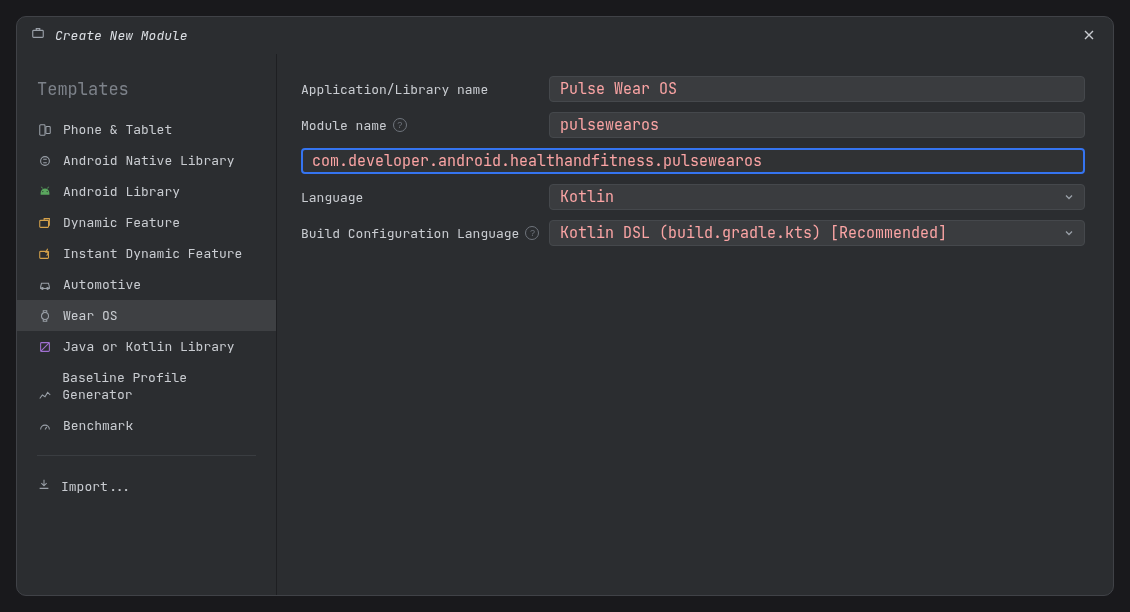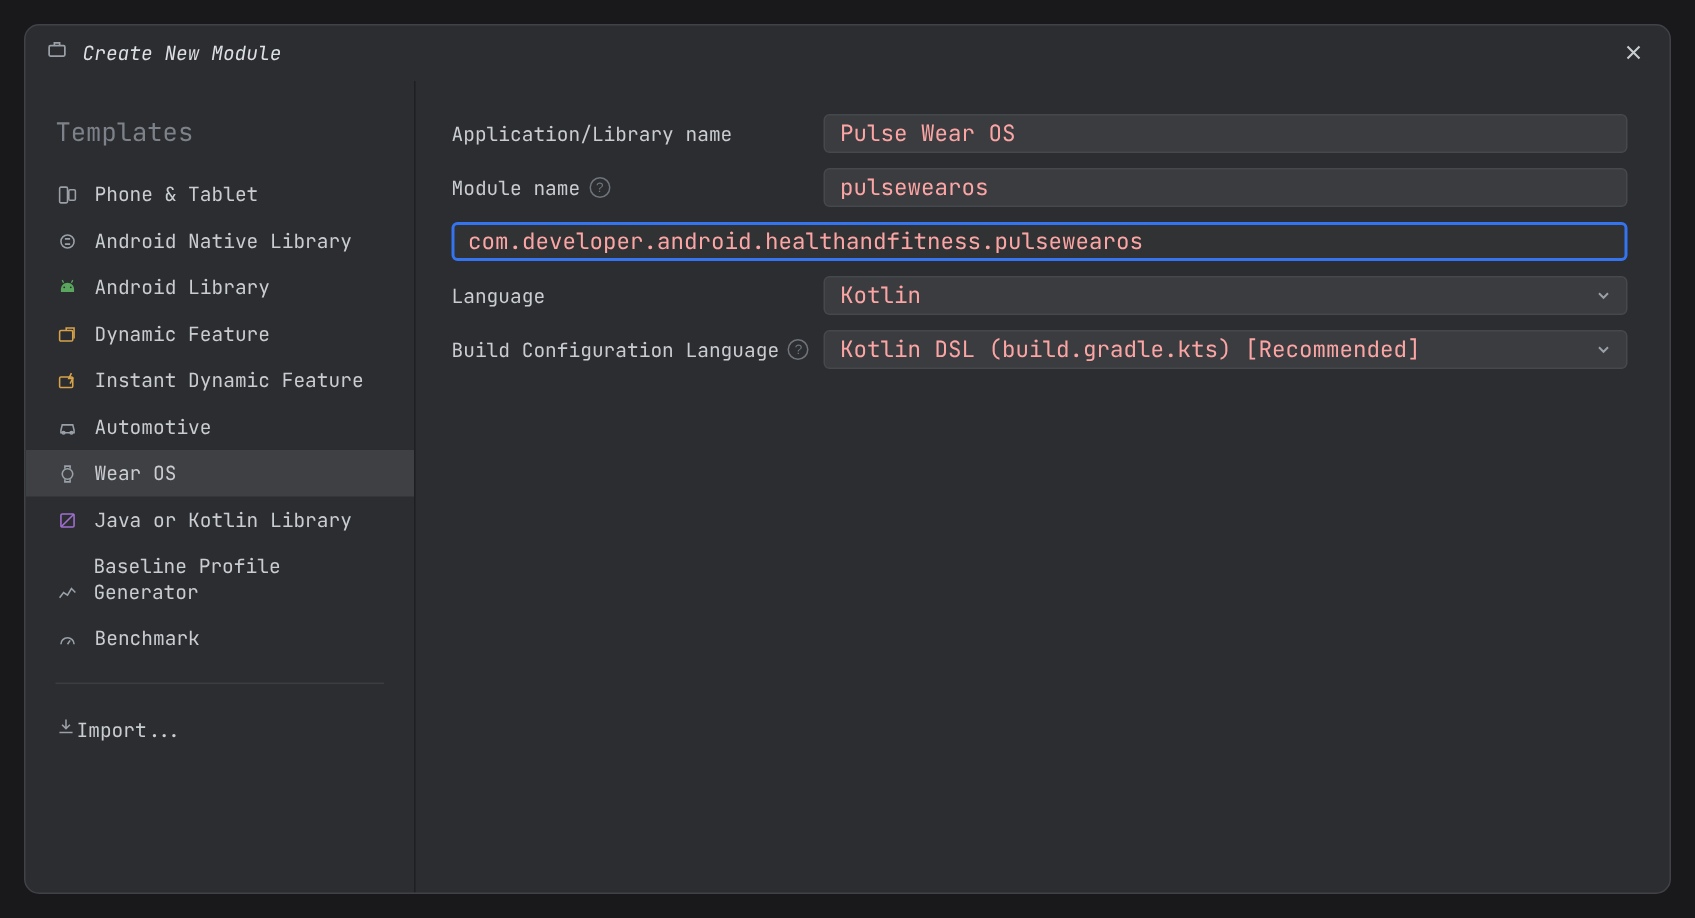--- a/index.html
+++ b/index.html
@@ -69,21 +69,21 @@
   }
   .tpl-item.selected { background: #3e4043; }
   .tpl-item .ico { width: 16px; height: 16px; display:flex; align-items:center; justify-content:center; color:#9aa0a8; }
   .tpl-item.android-lib .ico { color: #5aa65e; }
   .tpl-item.java-lib .ico { color: #a070d0; }
   .sidebar hr {
     border: none; border-top: 1px solid #3a3d41;
     margin: 14px 20px;
   }
   .import-row {
-    display: flex; align-items: center; 
+    display: flex; align-items: center; gap: 10px;
     padding: 7px 20px; cursor: pointer; color: #c9ccd1;
   }
 
   .form {
     flex: 1;
     padding: 22px 28px 10px 24px;
     overflow: auto;
   }
   .row {
     display: flex;

